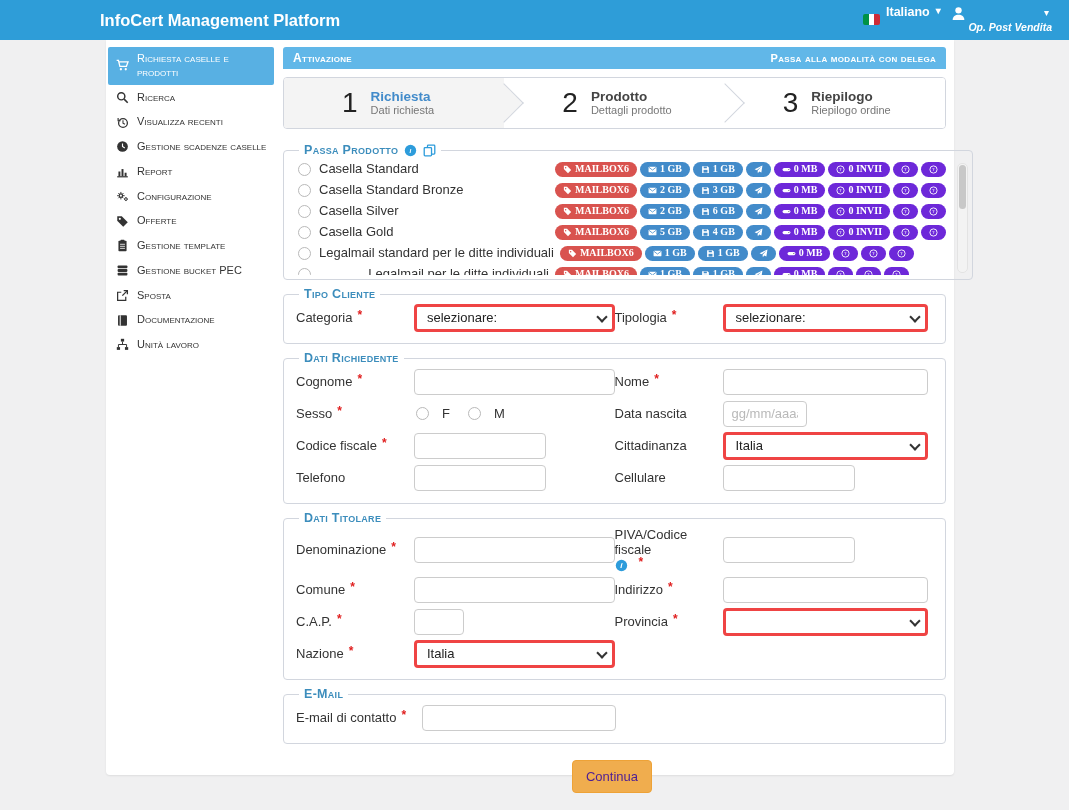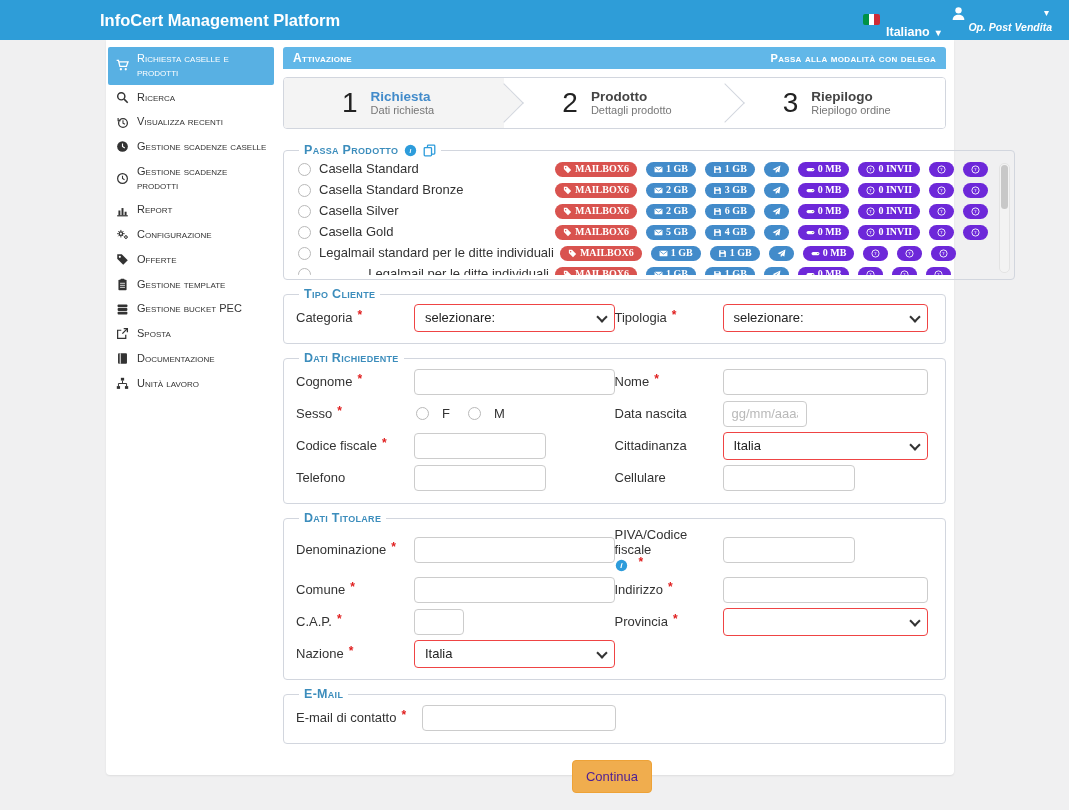--- a/index.html
+++ b/index.html
@@ -10,21 +10,21 @@
   .topbar{position:absolute;top:0;left:0;width:1069px;height:40px;background:#2e9dd8;z-index:5;}
   .logo-box{position:absolute;left:0;top:0;width:90px;height:44px;background:#16395c;
             display:flex;flex-direction:column;align-items:center;}
   .logo-pill{margin-top:4px;background:#fff;border:3px solid #0e2b47;border-radius:14px;
              padding:1px 8px;font-weight:700;font-size:13px;color:#12355e;white-space:nowrap;}
   .logo-sub{color:#fff;font-size:6.5px;letter-spacing:1.2px;margin-top:2px;font-weight:600;}
   .app-title{position:absolute;left:100px;top:0;height:40px;line-height:40px;color:#fff;
              font-weight:700;font-size:16.5px;}
   .flag{position:absolute;left:863px;top:14px;width:17px;height:11px;border-radius:2px;
         background:linear-gradient(90deg,#009246 0 33%,#fff 33% 66%,#ce2b37 66% 100%);}
-  .lang{position:absolute;left:886px;top:12px;height:40px;display:flex;align-items:center;gap:6px;
+  .lang{position:absolute;left:886px;top:5px;height:40px;display:flex;align-items:flex-start;gap:6px;
         color:#fff;font-weight:700;font-size:12.5px;cursor:pointer;}
   .caret{color:#fff;font-size:10px;}
   .user-ico{position:absolute;left:950px;top:5px;cursor:pointer;color:#fff;display:inline-flex;}
   .top-caret{position:absolute;left:1044px;top:7px;cursor:pointer;}
   .user-role{position:absolute;right:17px;top:21px;color:#fff;font-style:italic;
              font-size:10.5px;font-weight:600;}
   
   .card{position:absolute;left:106px;top:40px;width:848px;height:735px;background:#fff;
         display:flex;border-radius:0 0 4px 4px;box-shadow:0 1px 2px rgba(0,0,0,.08);}
   .sidebar{width:170px;padding-top:7px;flex-shrink:0;}
@@ -59,42 +59,42 @@
   .plist{height:116px;overflow:hidden;}
   .sbar{position:absolute;right:4px;top:6px;bottom:6px;width:9px;background:#f3f3f3;
         border-radius:5px;border:1px solid #e3e3e3;}
   .sthumb{position:absolute;top:1px;left:1px;right:1px;height:44px;background:#c8c8c8;border-radius:4px;cursor:pointer;}
   .prow{display:flex;align-items:center;margin-bottom:1px;min-height:20px;}
   .pradio,.rradio{appearance:none;-webkit-appearance:none;width:13px;height:13px;border:1px solid #b9b9b9;
         border-radius:50%;margin:0 8px 0 2px;background:#fff;flex-shrink:0;cursor:pointer;}
   .plab{min-width:236px;max-width:264px;font-size:13px;color:#333;line-height:1.1;
         padding-right:6px;box-sizing:border-box;}
   .alignr{text-align:right;}
-  .badges{display:flex;gap:9px;align-items:flex-start;}
+  .badges{display:flex;gap:3px;align-items:flex-start;}
   .badge{display:inline-flex;align-items:center;gap:3px;height:15px;padding:0 8px;border-radius:9px;
          color:#fff;font-family:"Liberation Serif",serif;font-weight:700;font-size:10px;
          line-height:1;white-space:nowrap;}
   .badge.red{background:#d9534f;--bg:#d9534f;}
   .badge.blue{background:#428bca;--bg:#428bca;}
   .badge.gray{background:#6d28d9;--bg:#7a7a7a;}
   .bico{display:inline-flex;}
   
   .form-row{display:flex;align-items:center;margin-bottom:3px;min-height:29px;}
   .cell{display:flex;align-items:center;flex:1;min-width:0;}
   .flabel{width:118px;font-size:13px;color:#333;flex-shrink:0;}
   .cell.right .flabel{width:108px;}
   .flabel.wide{width:126px;}
   .req{color:#e02020;font-size:12px;margin-left:5px;position:relative;top:-3px;font-weight:700;}
   .linfo{display:flex;gap:6px;align-items:center;margin-top:1px;}
   .ctrl{height:26px;border:1px solid #ccc;border-radius:4px;padding:0 8px;font-size:13px;color:#333;
         box-sizing:border-box;font-family:"Liberation Sans",sans-serif;}
   .ctrl::placeholder{color:#b9b9b9;}
   .w-xl{width:415px;} .w-lg{width:205px;} .w-md{width:132px;} .w-sm{width:84px;} .w-xs{width:50px;}
   .sel{position:relative;display:inline-block;}
-  .sel select{height:28px;width:100%;border:1px solid #ef4444;border-radius:4px;padding:0 22px 0 10px;
+  .sel select{height:28px;width:100%;border:3px solid #ef4444;border-radius:4px;padding:0 22px 0 10px;
         font-size:13px;background:#fff;appearance:none;-webkit-appearance:none;color:#222;
         font-family:"Liberation Sans",sans-serif;cursor:pointer;}
   .chev{position:absolute;right:9px;top:9px;width:6px;height:6px;border-right:2px solid #333;
         border-bottom:2px solid #333;transform:rotate(45deg);pointer-events:none;}
   .rgroup{display:flex;gap:16px;align-items:center;}
   .rlab{display:flex;align-items:center;gap:5px;font-size:13px;color:#333;cursor:pointer;}
   .continua{display:block;margin:16px auto 0;background:#f0ad4e;border:1px solid #eea236;color:#4c1d95;
         font-size:13px;padding:8px 13px;border-radius:4px;cursor:pointer;
         font-family:"Liberation Sans",sans-serif;}
 </style>
@@ -156,29 +156,20 @@
             <svg viewBox="0 0 16 16" width="13" height="13" aria-hidden="true">
               <circle cx="8" cy="8" r="6.6" fill="currentColor"></circle>
               <path d="M8 4.4V8l2.8 1.8" stroke="#fff" stroke-width="1.4" fill="none"></path>
             </svg>
           </span>
           <span class="sb-lab">Gestione scadenze caselle</span>
         </div>
         <div class="sb-item">
           <span class="sb-ico">
             <svg viewBox="0 0 16 16" width="13" height="13" aria-hidden="true">
-              <circle cx="8" cy="8" r="6" fill="none" stroke="currentColor" stroke-width="1.5"></circle>
-              <path d="M8 4.5V8l2.5 1.5" stroke="currentColor" stroke-width="1.3" fill="none"></path>
-            </svg>
-          </span>
-          <span class="sb-lab">Gestione scadenze prodotti</span>
-        </div>
-        <div class="sb-item">
-          <span class="sb-ico">
-            <svg viewBox="0 0 16 16" width="13" height="13" aria-hidden="true">
               <path d="M1.5 14.5h13" stroke="currentColor" stroke-width="1.5"></path>
               <rect x="3" y="8" width="2.4" height="5.8" fill="currentColor"></rect>
               <rect x="6.8" y="5" width="2.4" height="8.8" fill="currentColor"></rect>
               <rect x="10.6" y="9.5" width="2.4" height="4.3" fill="currentColor"></rect>
             </svg>
           </span>
           <span class="sb-lab">Report</span>
         </div>
         <div class="sb-item">
           <span class="sb-ico">

